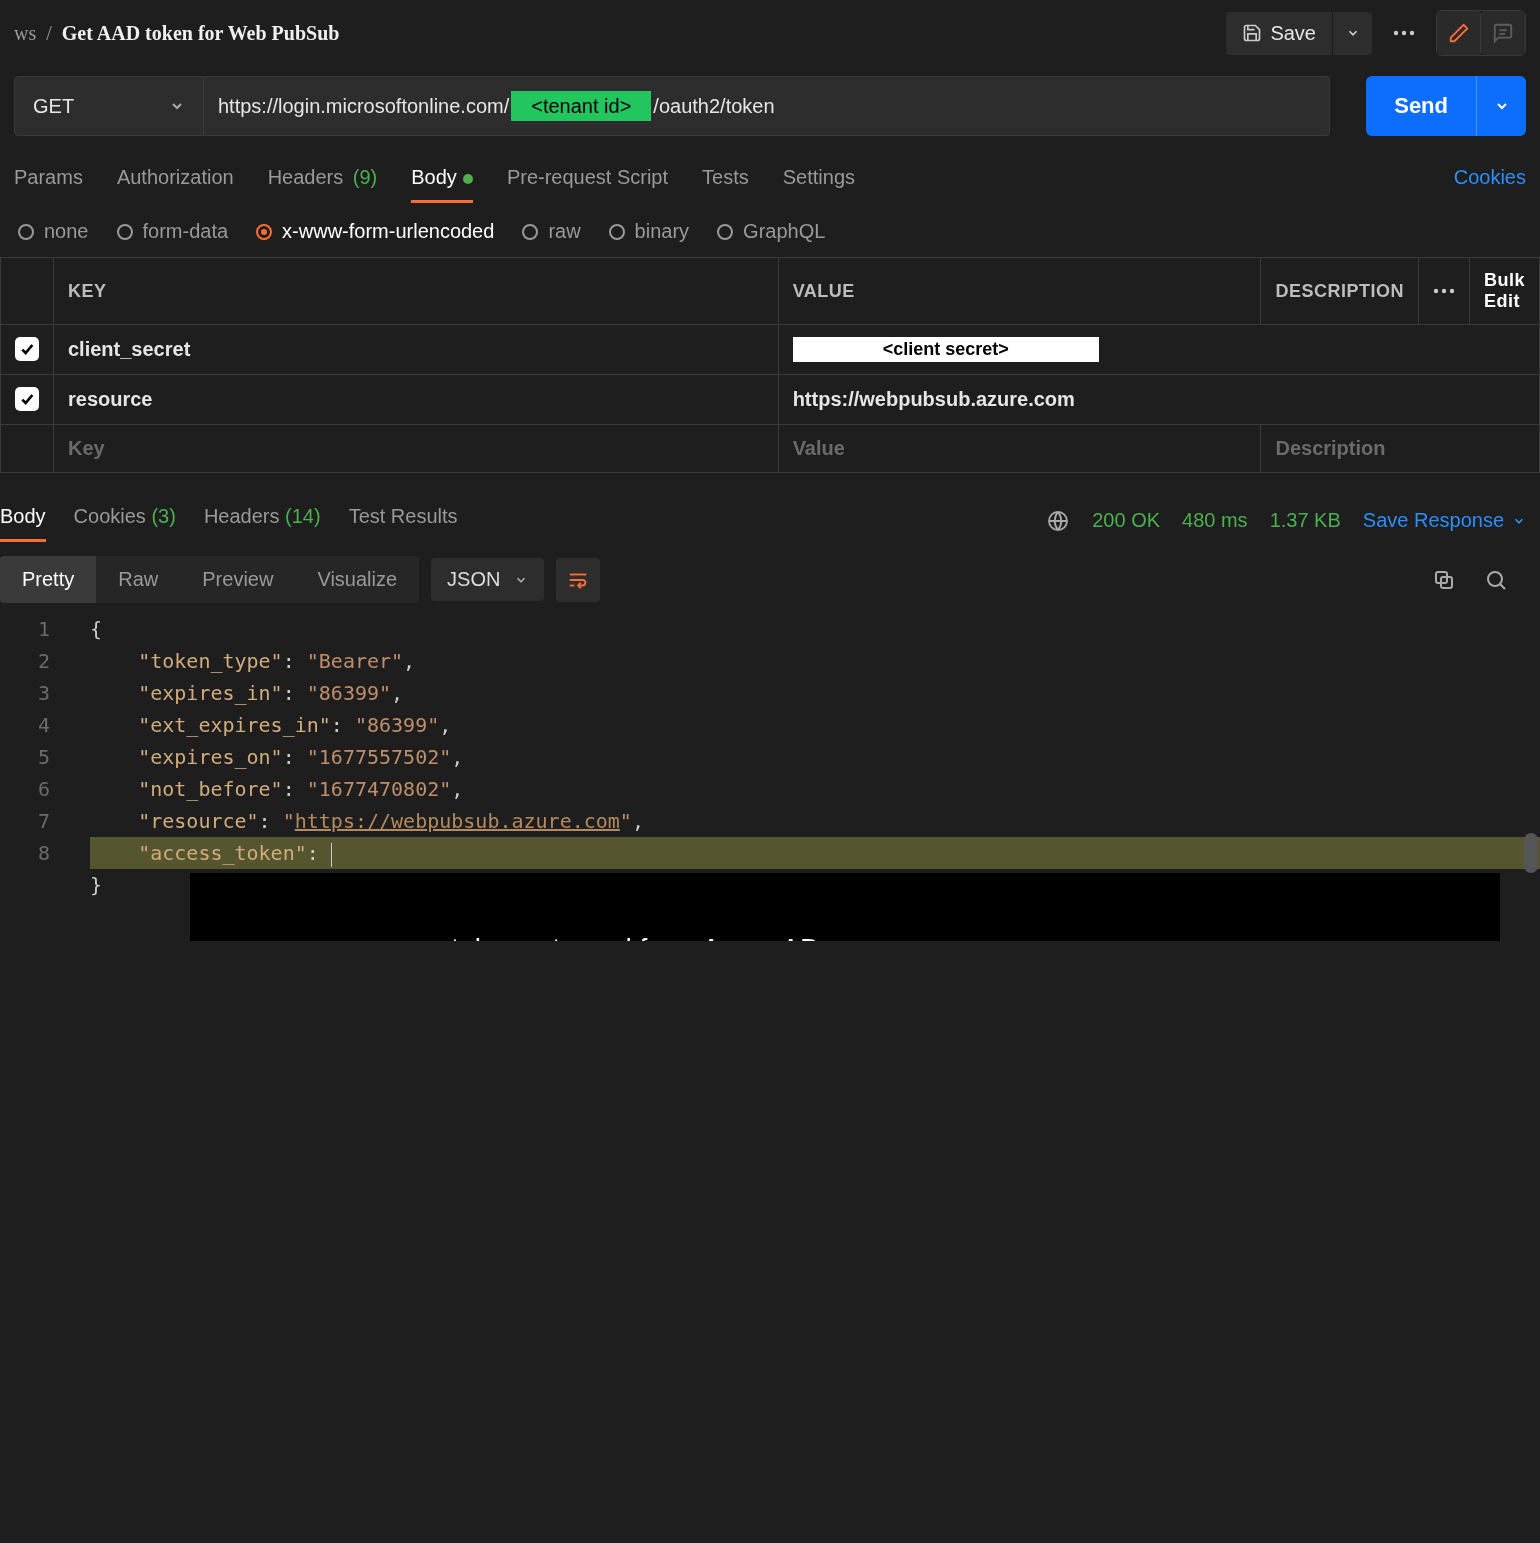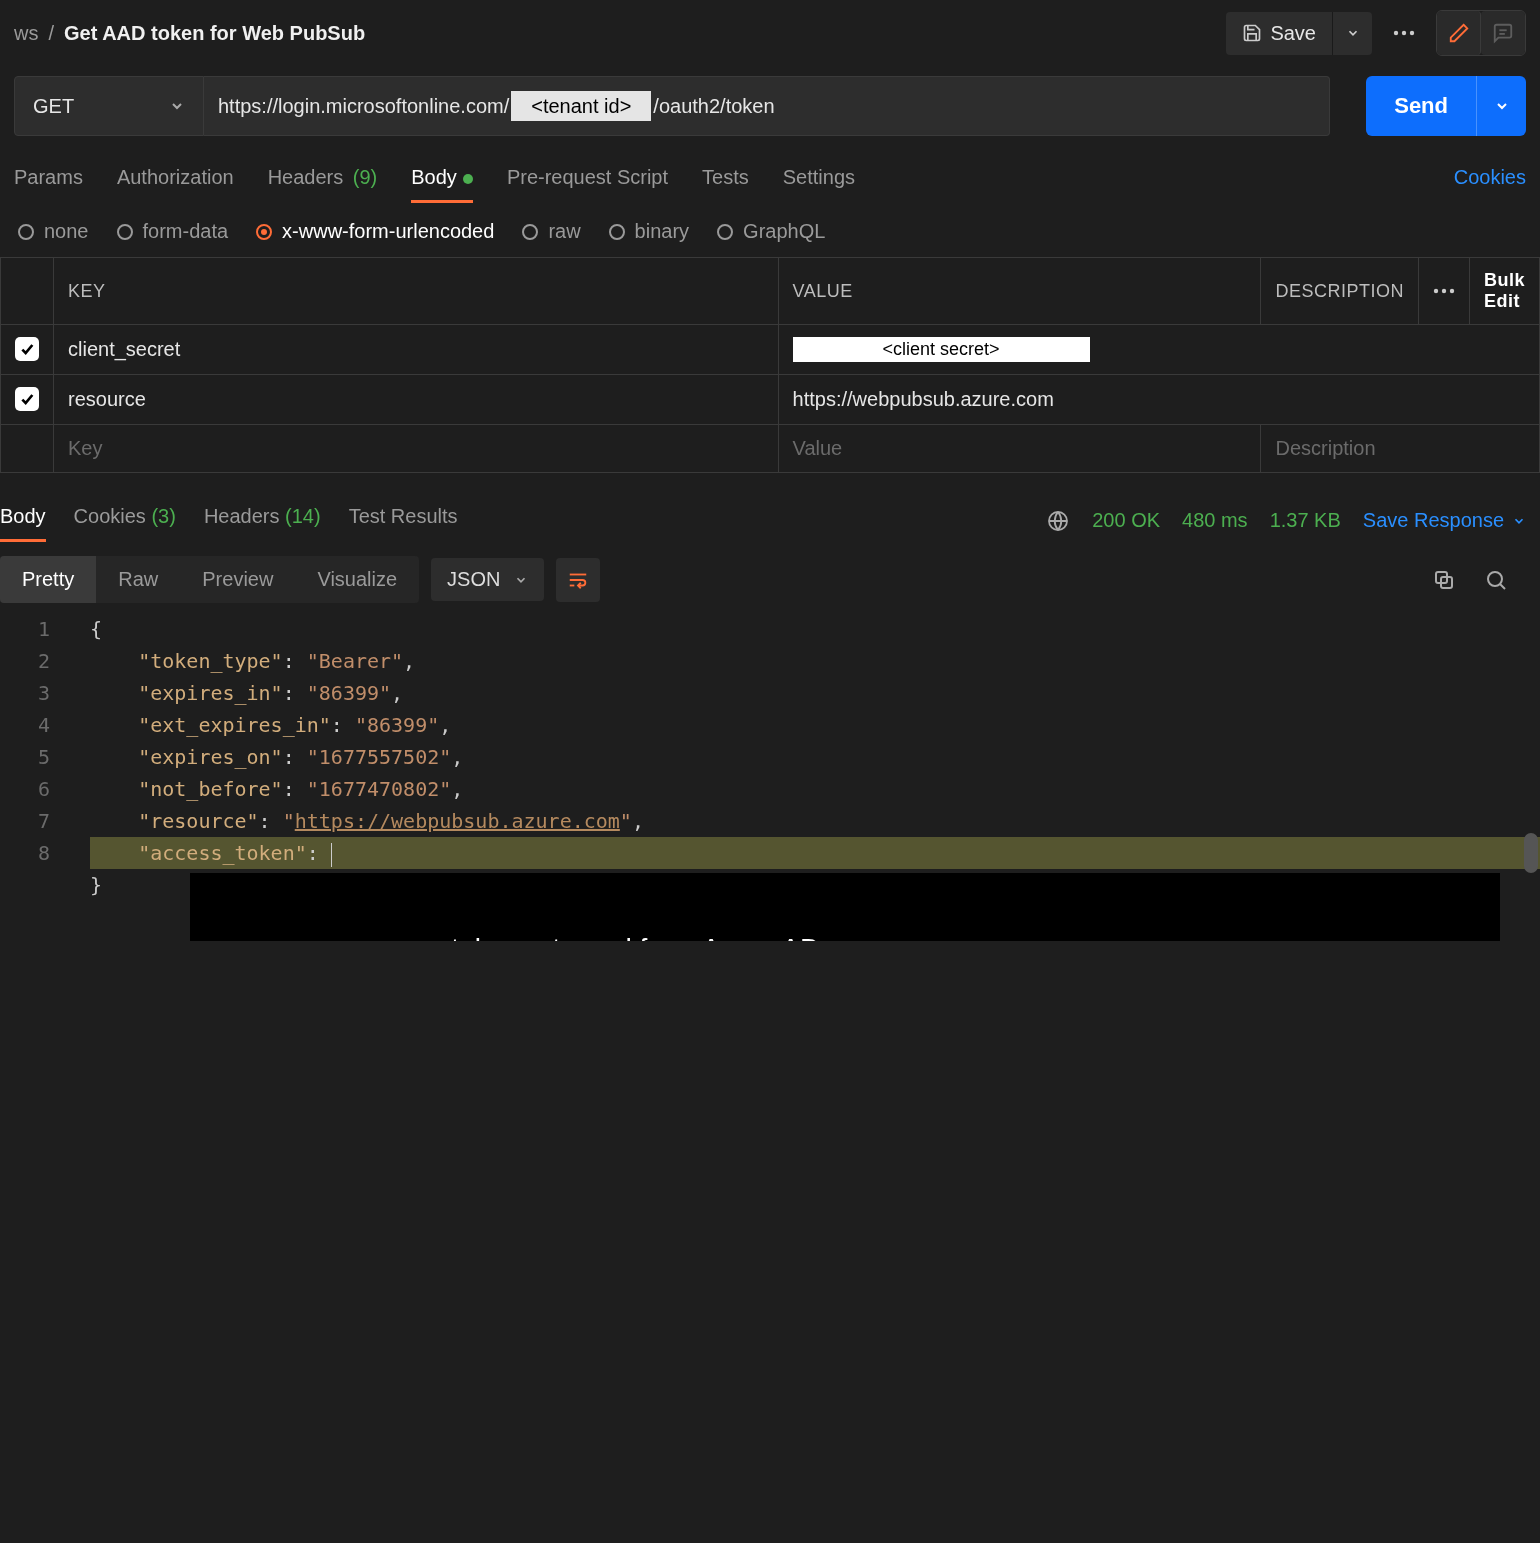--- a/index.html
+++ b/index.html
@@ -26,54 +26,54 @@
     background:var(--bg);
     color:var(--fg);
     font-family:-apple-system,BlinkMacSystemFont,"Segoe UI",Arial,sans-serif;
     font-size:20px;
     width:1540px;
   }
   .topbar{
     display:flex;align-items:center;justify-content:space-between;
     padding:10px 14px 16px 14px;
   }
-  .breadcrumbs{display:flex;align-items:center;gap:10px;}
+  .breadcrumbs{display:flex;align-items:center;gap:10px;font-family:Liberation Serif, serif;}
   .crumb{color:var(--muted);}
   .crumb.strong{color:#f0f0f0;font-weight:600;}
   .slash{color:var(--muted);}
   .top-actions{display:flex;align-items:center;gap:10px;}
   .btn{display:inline-flex;align-items:center;gap:8px;border:none;background:var(--bg3);color:var(--fg);padding:10px 16px;border-radius:4px;font-size:20px;cursor:pointer;}
   .icon-btn{width:44px;height:44px;display:inline-flex;align-items:center;justify-content:center;border-radius:4px;cursor:pointer;}
   .icon-btn.boxed{border:1px solid var(--border);background:#2a2a2a;}
   .icon-btn.boxed.muted svg{opacity:.4;}
   .save-group{display:flex;align-items:stretch;}
   .save-group .btn{border-radius:4px 0 0 4px;}
   .save-group .drop{width:40px;display:flex;align-items:center;justify-content:center;background:var(--bg3);border-left:1px solid #1a1a1a;border-radius:0 4px 4px 0;}
   .req-row{display:flex;gap:16px;padding:4px 14px 14px 14px;align-items:stretch;}
   .method{display:flex;align-items:center;gap:48px;background:var(--bg3);border:1px solid var(--border);border-radius:4px 0 0 4px;padding:0 18px;height:60px;min-width:190px;justify-content:space-between;}
   .url{flex:1;display:flex;align-items:center;background:var(--bg3);border:1px solid var(--border);border-left:none;border-radius:0 4px 4px 0;height:60px;padding:0 14px;margin-left:-16px;}
   .url .urltext{white-space:nowrap;}
-  .url .mask{display:inline-block;background:#e5e5e5;color:#000;padding:0 20px;margin:0 2px;height:30px;line-height:30px;}
+  .url .mask{display:inline-block;background:#22c55e;color:#000;padding:0 20px;margin:0 2px;height:30px;line-height:30px;}
   .send{display:flex;align-items:stretch;padding-left:20px;}
   .send button{background:var(--accent-blue);color:#fff;border:none;font-weight:600;font-size:22px;padding:0 28px;border-radius:6px 0 0 6px;}
   .send .drop{width:50px;background:var(--accent-blue);display:flex;align-items:center;justify-content:center;border-left:1px solid rgba(255,255,255,.25);border-radius:0 6px 6px 0;}
   .tabs{display:flex;align-items:center;gap:34px;padding:6px 14px 0 14px;border-bottom:1px solid transparent;}
   .tab{padding:10px 0 14px 0;color:var(--muted);cursor:pointer;position:relative;}
   .tab.active{color:#fff;}
   .tab.active::after{content:"";position:absolute;left:0;right:0;bottom:0;height:3px;background:var(--accent-orange);}
   .tab .count{color:var(--green);margin-left:4px;}
   .tab .dot{display:inline-block;width:10px;height:10px;border-radius:50%;background:var(--green);margin-left:6px;vertical-align:middle;}
   .cookies-link{margin-left:auto;color:var(--link);cursor:pointer;padding:10px 0 14px 0;}
   .body-types{display:flex;align-items:center;gap:28px;padding:16px 14px 14px 18px;}
   .body-types label{display:flex;align-items:center;gap:10px;color:var(--muted);cursor:pointer;}
   .radio{width:16px;height:16px;border-radius:50%;border:2px solid var(--muted);display:inline-block;position:relative;}
   .radio.on{border-color:var(--accent-orange);}
   .radio.on::after{content:"";position:absolute;inset:3px;border-radius:50%;background:var(--accent-orange);}
   table.kv{width:100%;border-collapse:collapse;border-top:1px solid var(--border);}
-  table.kv th,table.kv td{border:1px solid var(--border);padding:12px 14px;text-align:left;font-weight:400;}
+  table.kv th,table.kv td{border:1px solid var(--border);padding:12px 14px;text-align:left;font-weight:700;}
   table.kv th{color:#bdbdbd;font-size:18px;letter-spacing:.5px;}
   .th-key{width:48%;}
   .th-val{width:32%;}
   .th-desc{}
   .th-checkbox{width:60px;text-align:center !important;}
   .th-actions{width:70px;text-align:center !important;}
   .check{width:24px;height:24px;border-radius:5px;background:#fff;display:inline-flex;align-items:center;justify-content:center;}
   .check svg{stroke:#000;}
   .placeholder-row td{color:var(--muted2);}
   .maskbox{display:inline-block;background:#fff;color:#000;padding:2px 90px;font-size:18px;}

